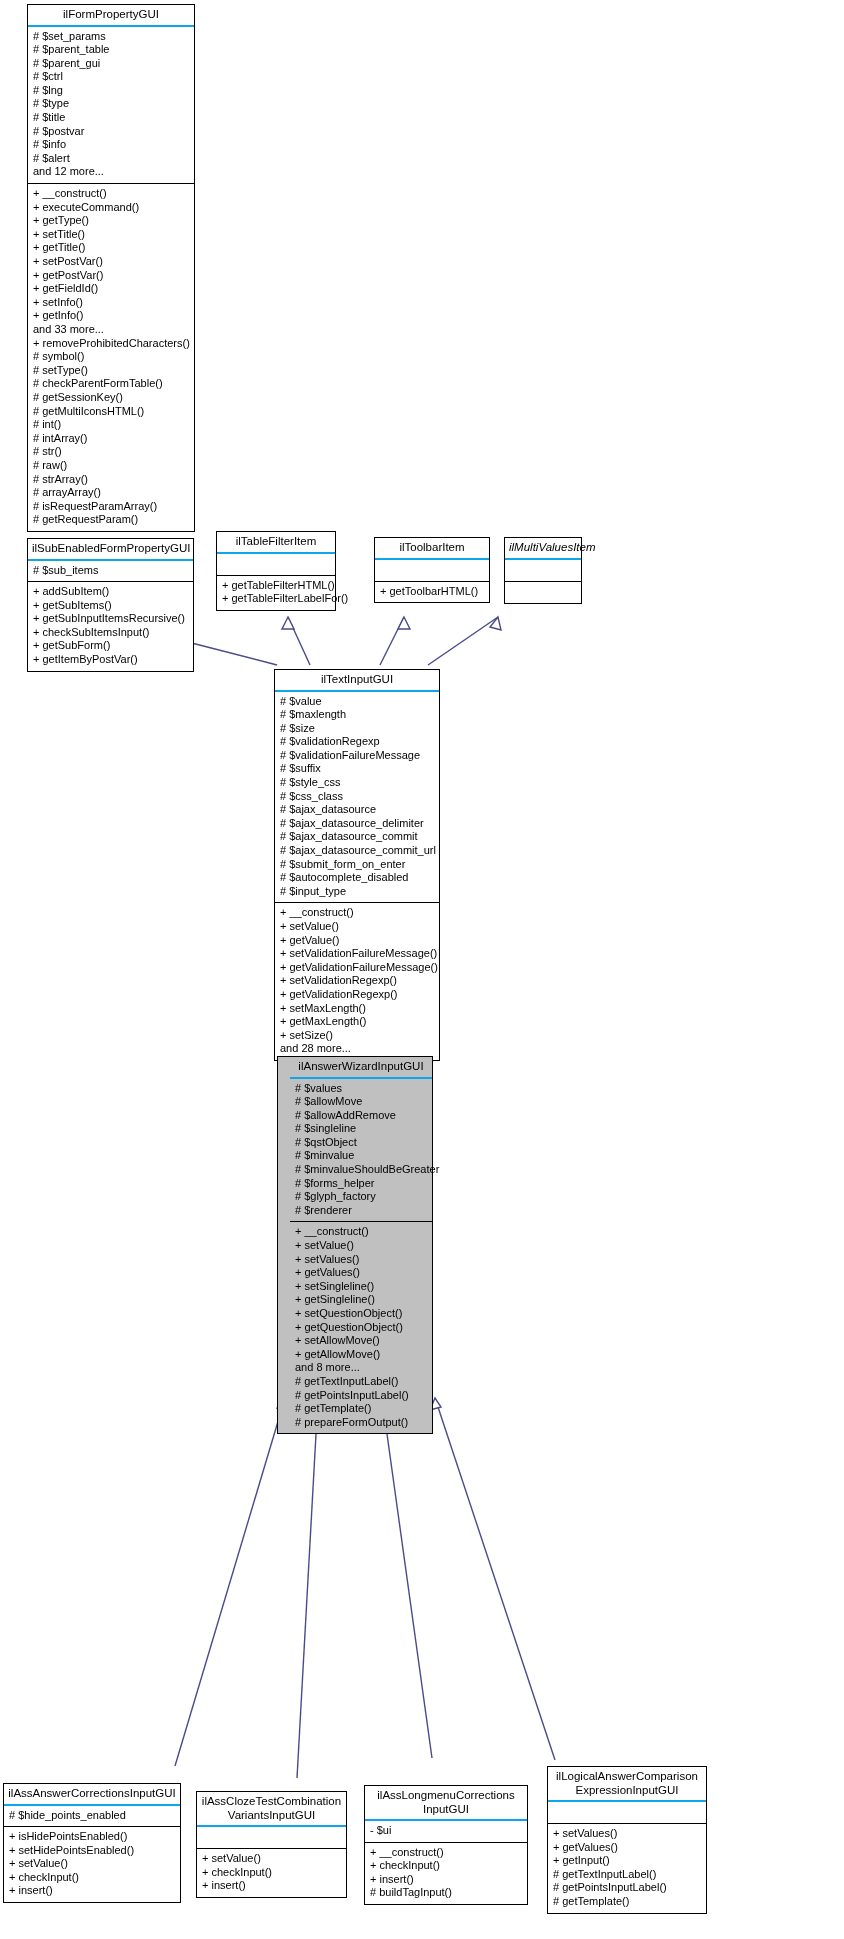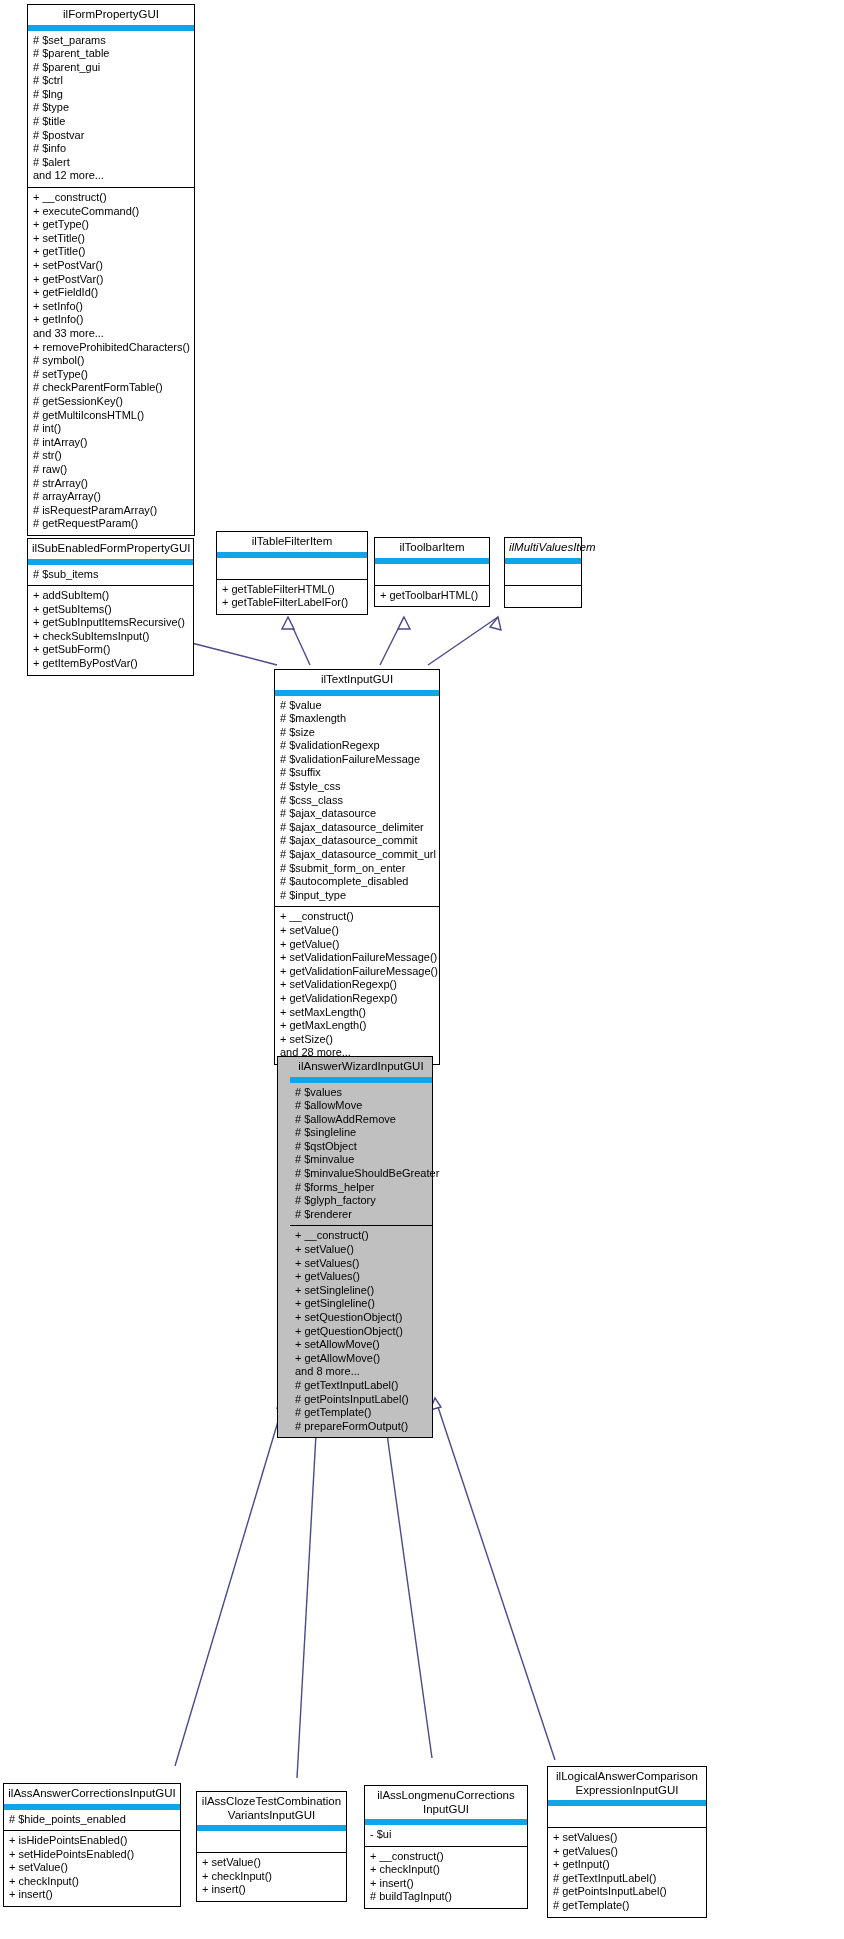--- a/index.html
+++ b/index.html
@@ -38,21 +38,21 @@
     background: #c0c0c0;
     border: 1px solid #000000;
     padding-left: 12px;
   }
   .uml-title {
     text-align: center;
     font-size: 11.5px;
     line-height: 13.5px;
     color: #000000;
     padding: 3px 4px 3px 4px;
-    border-bottom: 6px solid #0ea5e9;
+    border-bottom: 2px solid #0ea5e9;
     white-space: pre-line;
   }
   .uml-section {
     padding: 3px 5px 4px 5px;
     font-size: 11px;
     line-height: 13.6px;
     color: #000000;
   }
   .uml-section.bordered {
     border-bottom: 1px solid #000000;
@@ -188,21 +188,21 @@
     <div class="uml-section">
       <div class="uml-row">+ addSubItem()</div>
       <div class="uml-row">+ getSubItems()</div>
       <div class="uml-row">+ getSubInputItemsRecursive()</div>
       <div class="uml-row">+ checkSubItemsInput()</div>
       <div class="uml-row">+ getSubForm()</div>
       <div class="uml-row">+ getItemByPostVar()</div>
     </div>
   </div>
 
-  <div class="uml-class" style="left:216px; top:531px; width:152px;">
+  <div class="uml-class" style="left:216px; top:531px; width:120px;">
     <div class="uml-title">ilTableFilterItem</div>
     <div class="uml-section bordered empty"></div>
     <div class="uml-section">
       <div class="uml-row">+ getTableFilterHTML()</div>
       <div class="uml-row">+ getTableFilterLabelFor()</div>
     </div>
   </div>
 
   <div class="uml-class" style="left:374px; top:537px; width:116px;">
     <div class="uml-title">ilToolbarItem</div>

